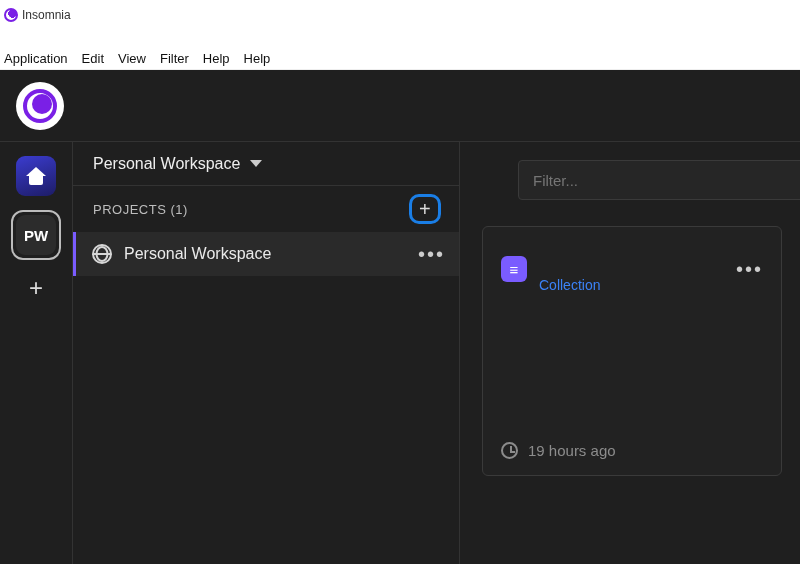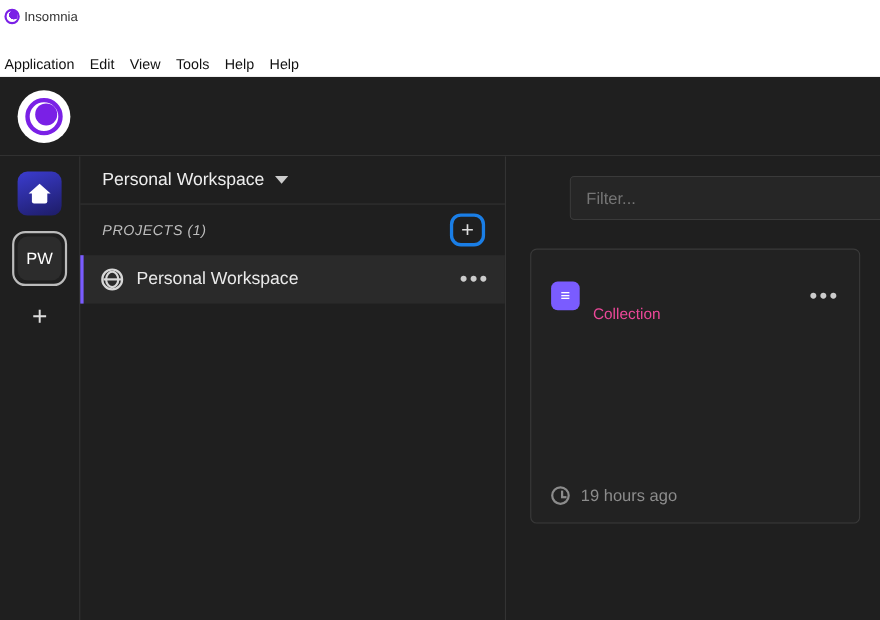--- a/index.html
+++ b/index.html
@@ -104,21 +104,21 @@
   .rail-pw-wrap{
     width:50px;height:50px;
     border:2px solid #bcbcbc;
     border-radius:12px;
     display:flex;align-items:center;justify-content:center;
   }
   .rail-pw {
     background:#2c2c2c;
     width:40px;height:40px;border-radius:9px;
     display:flex;align-items:center;justify-content:center;
-    font-weight:400;font-size:15px;color:#fff;
+    font-weight:700;font-size:15px;color:#fff;
   }
   .rail-plus {
     color:#ddd;
     font-size:24px;
     font-weight:300;
     width:40px; height:28px;
     display:flex;align-items:center;justify-content:center;
   }
   .sidebar {
     width: 388px;
@@ -146,21 +146,20 @@
     display:inline-block;
     margin-left:2px;
   }
   .projects-row{
     height:46px;
     display:flex;align-items:center;justify-content:space-between;
     padding:0 18px 0 20px;
     color:#bdbdbd;
     font-size:13px;
     letter-spacing:0.5px;
-    font-style:italic;
   }
   .plus-badge{
     width:32px;height:30px;
     border:3px solid #1a7ee6;
     border-radius:10px;
     display:flex;align-items:center;justify-content:center;
     color:#ddd;font-size:20px;font-weight:300;
   }
   .project-item{
     height:44px;
@@ -201,21 +200,21 @@
     display:flex;flex-direction:column;
     min-height:250px;
   }
   .card-top{display:flex;align-items:center;gap:12px;}
   .coll-icon{
     width:26px;height:26px;border-radius:6px;
     background:#7a5cff;
     display:flex;align-items:center;justify-content:center;
   }
   .coll-icon span{color:#fff;font-size:15px;line-height:1;}
-  .card-type{color:#ec4899;font-size:14px;margin-top:32px;}
+  .card-type{color:#3b82f6;font-size:14px;margin-top:32px;}
   .card-top .spacer{flex:1;}
   .card-title{color:#f0f0f0;font-size:19px;font-weight:600;margin-top:18px;}
   .card .grow{flex:1;}
   .card-footer{display:flex;align-items:center;gap:10px;color:#8c8c8c;font-size:15px;}
   .clock{
     width:17px;height:17px;border:2px solid #8c8c8c;border-radius:50%;
     position:relative;display:inline-block;
   }
   .clock::before{content:"";position:absolute;width:2px;height:6px;background:#8c8c8c;left:6.5px;top:2px;}
   .clock::after{content:"";position:absolute;width:5px;height:2px;background:#8c8c8c;left:7px;top:7px;}
@@ -241,21 +240,21 @@
 
 <div class="titlebar">
   <span class="appicon"></span>
   <span>Insomnia</span>
 </div>
 
 <div class="menubar">
   <span>Application</span>
   <span>Edit</span>
   <span>View</span>
-  <span>Tools</span>
+  <span>Filter</span>
   <span>Help</span>
   <span>Help</span>
 </div>
 
 <div class="app">
   <div class="topbar">
     <div class="logo-circle">
       <div class="logo-inner"></div>
     </div>
   </div>

